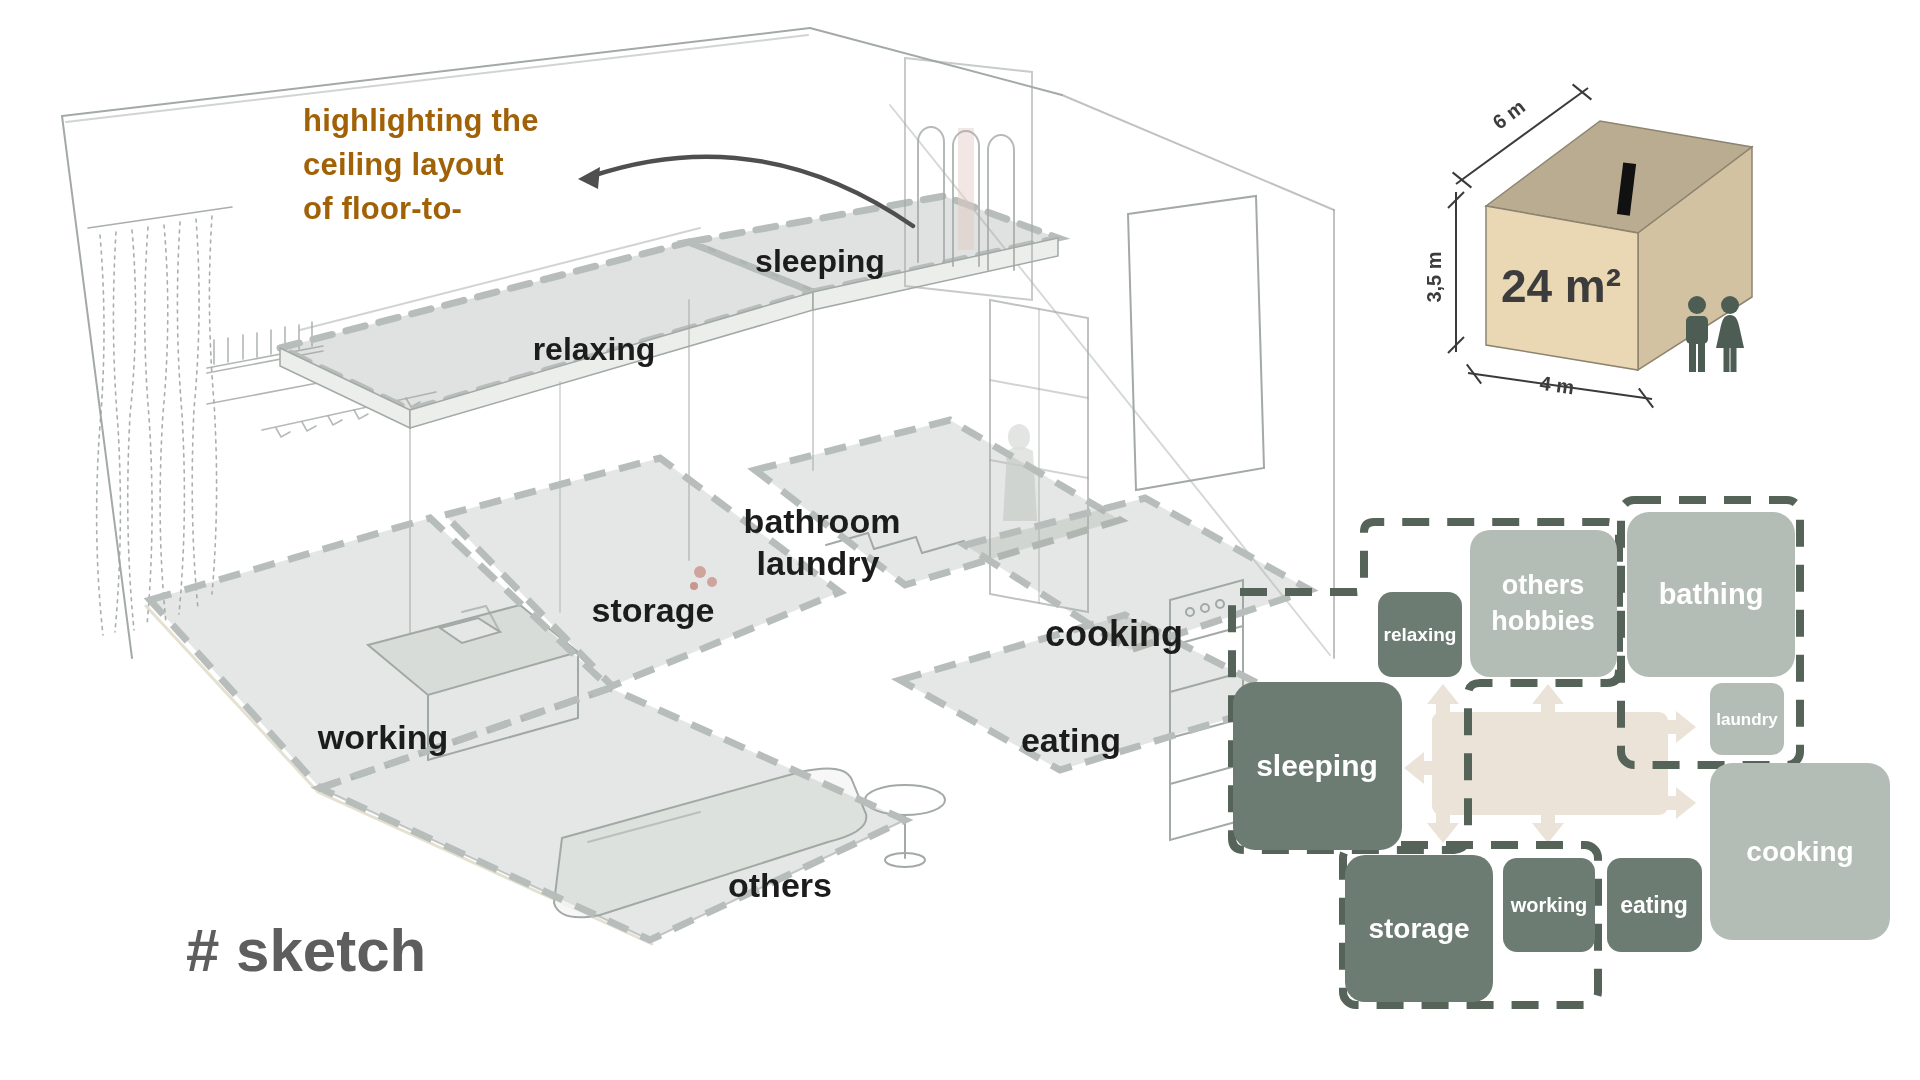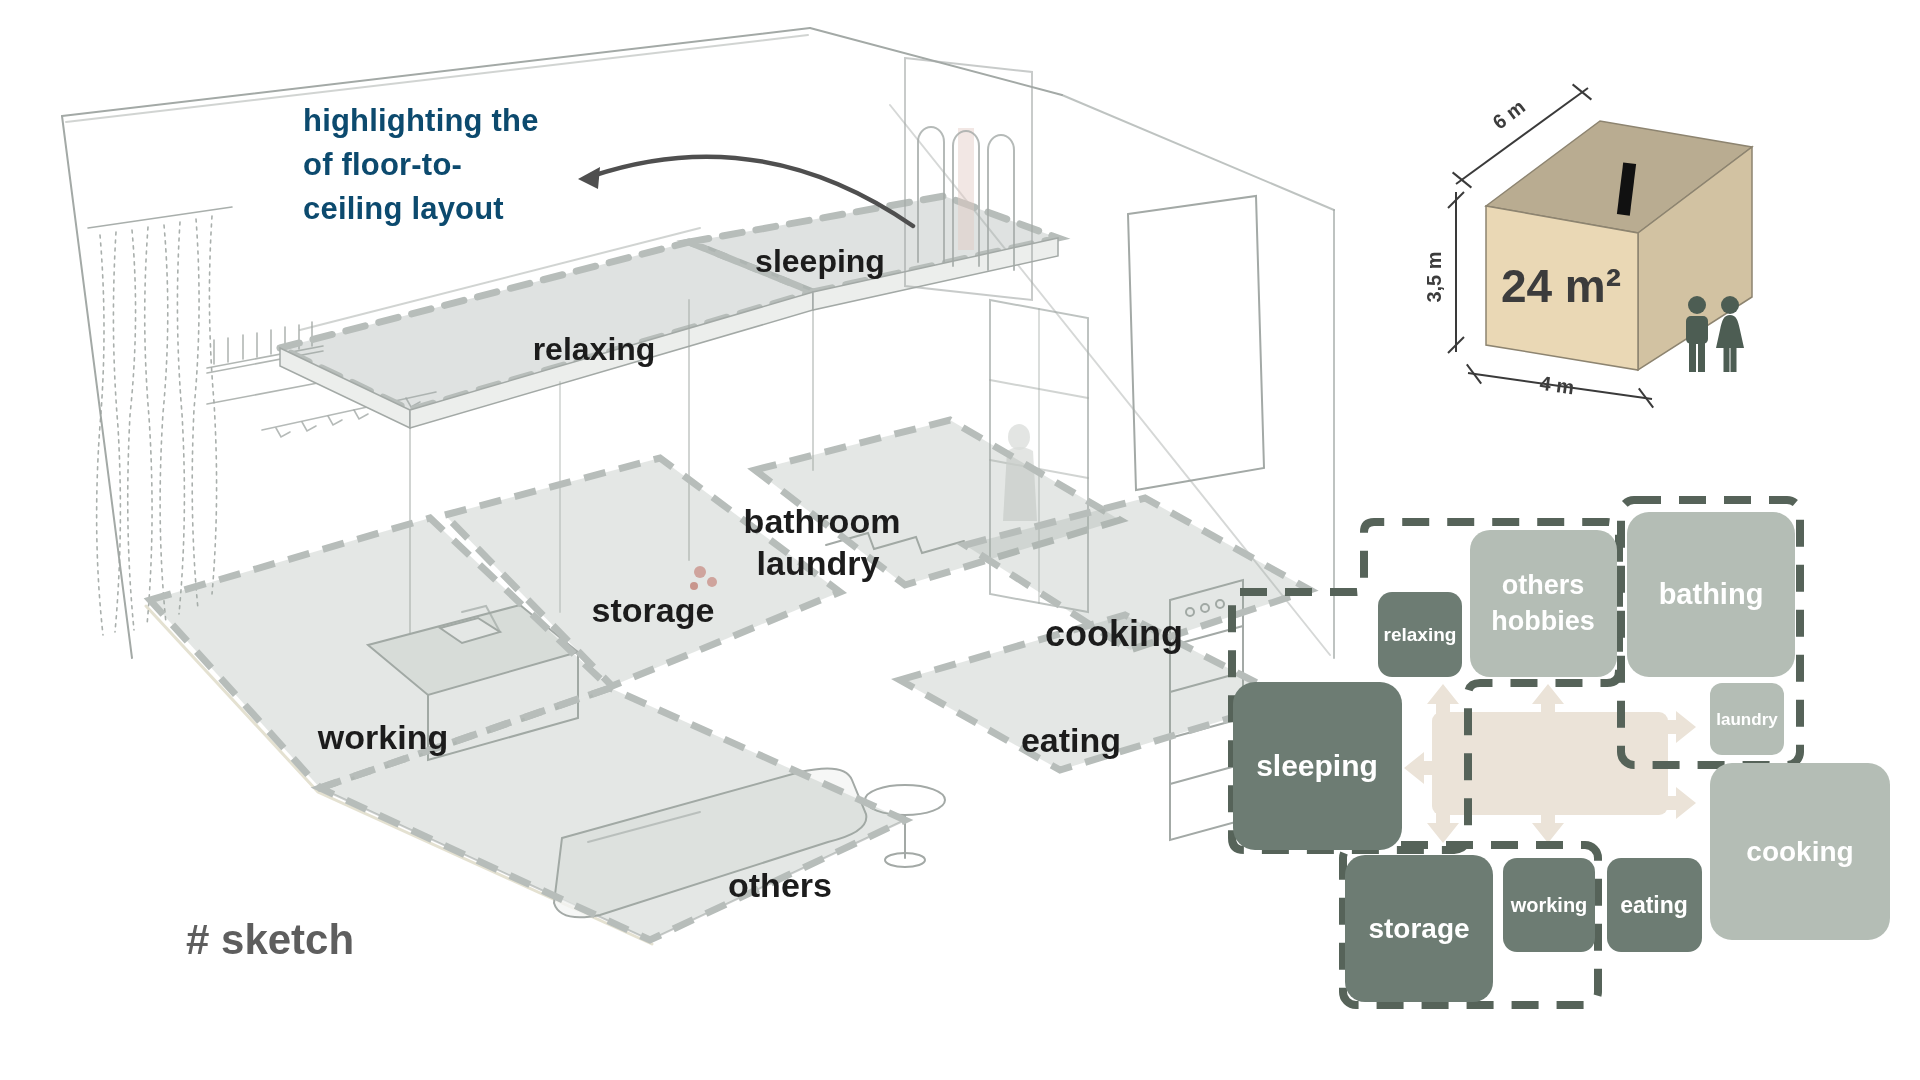--- a/index.html
+++ b/index.html
@@ -4,22 +4,22 @@
 <style>
   html,body{margin:0;padding:0;background:#ffffff;}
   .canvas{position:relative;width:1920px;height:1080px;background:#ffffff;overflow:hidden;
           font-family:"Liberation Sans",sans-serif;}
   svg.scene{position:absolute;left:0;top:0;}
   svg text{font-family:"Liberation Sans",sans-serif;}
   .zl{font-weight:700;fill:#1c1c1c;}
   .bl{font-weight:600;fill:#ffffff;}
   .dim{font-weight:600;fill:#3c3c3c;}
   .annotation{position:absolute;left:303px;top:99px;width:280px;font-size:31px;line-height:44px;
-              font-weight:600;color:#0c4a6e;letter-spacing:.2px;}
-  .slide-title{position:absolute;left:186px;top:916px;font-size:42px;font-weight:700;color:#5e5e5e;}
+              font-weight:600;color:#a16207;letter-spacing:.2px;}
+  .slide-title{position:absolute;left:186px;top:916px;font-size:60px;font-weight:700;color:#5e5e5e;}
 </style>
 </head>
 <body>
 
 <div class="canvas">
 
 <svg class="scene" width="1920" height="1080" viewBox="0 0 1920 1080">
 
   <g stroke="#a3a9a6" stroke-width="2" fill="none" stroke-linecap="round">
 
@@ -257,19 +257,19 @@
       <g>
         <rect x="1710" y="763" width="180" height="177" rx="22" fill="#b4bdb5"></rect>
         <text class="bl" x="1800" y="861" font-size="28">cooking</text>
       </g>
     </g>
   </g>
 </svg>
 
 <div class="annotation">
   <div>highlighting the</div>
+  <div>ceiling layout</div>
   <div>of floor-to-</div>
-  <div>ceiling layout</div>
 </div>
 
 <div class="slide-title"># sketch</div>
 
 </div>
 
 </body></html>

